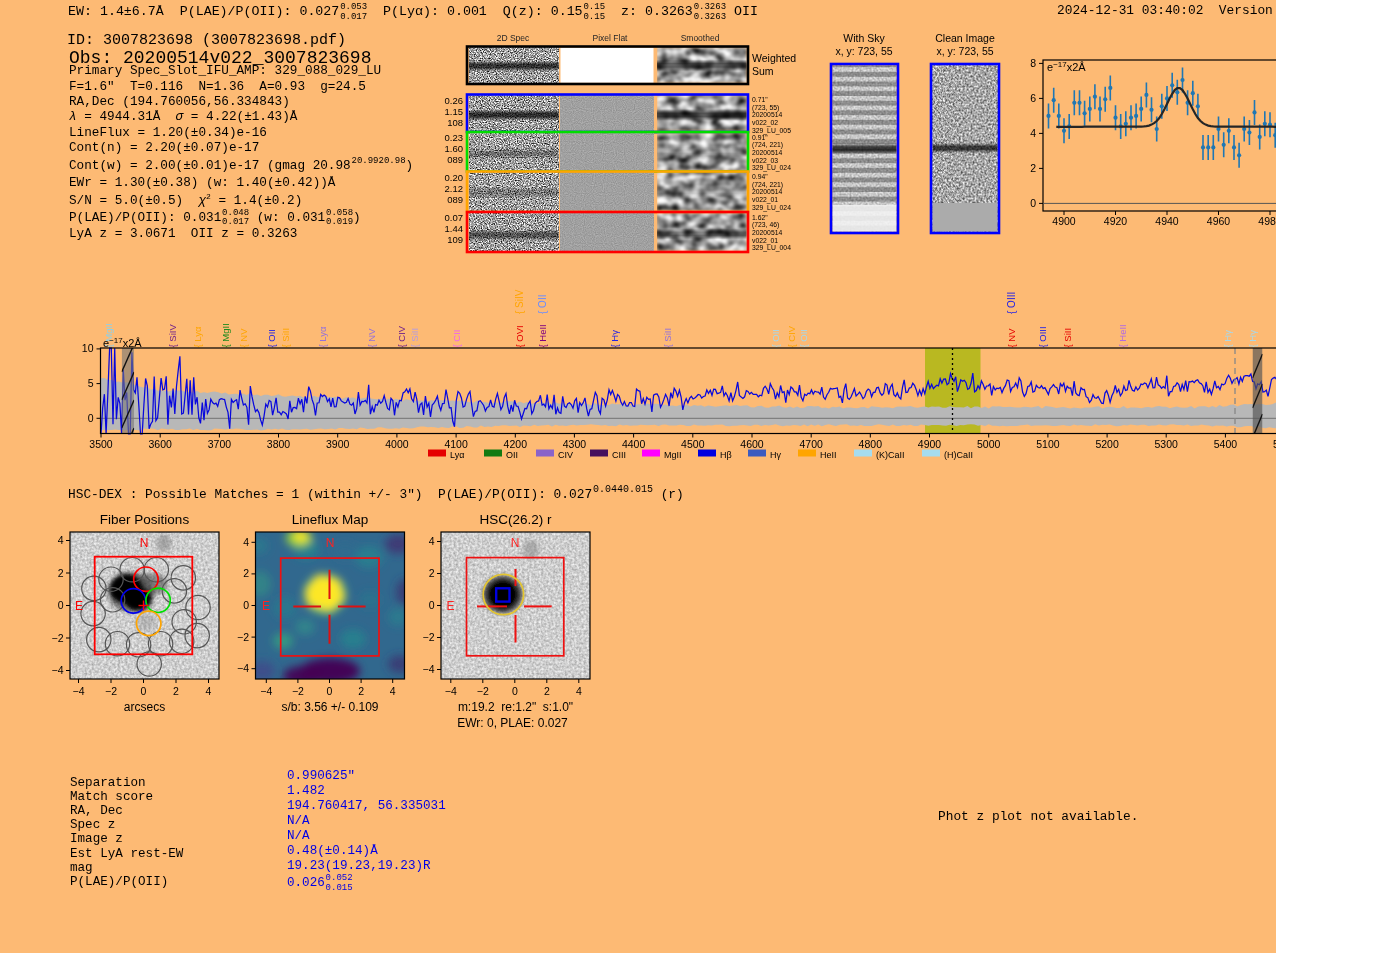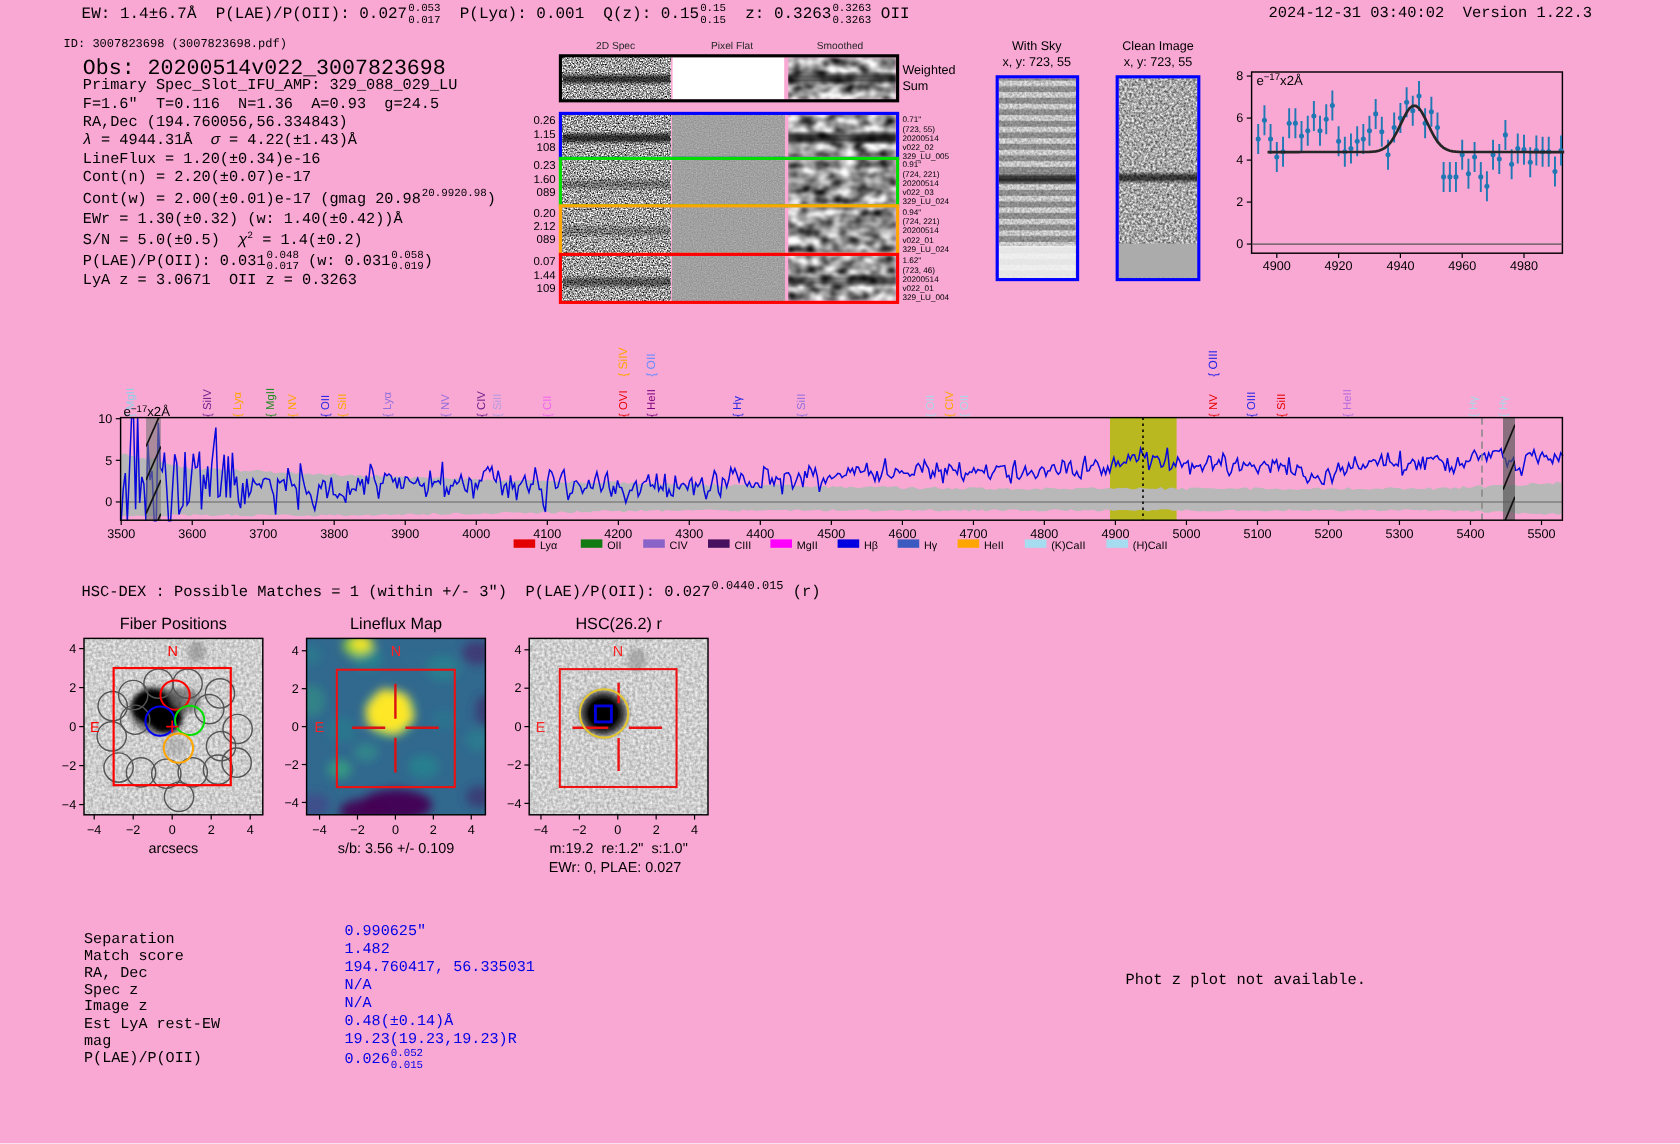--- a/index.html
+++ b/index.html
@@ -1,33 +1,33 @@
 <!DOCTYPE html>
 <html><head><meta charset="utf-8"><style>
 html,body{margin:0;padding:0;background:#fff;}
-#pg{position:relative;width:1400px;height:953px;background:#f9a8d4;overflow:hidden;
+#pg{position:relative;width:1276px;height:953px;background:#fdba74;overflow:hidden;
  font-family:"Liberation Mono",monospace;color:#000;text-decoration:underline;}
 .t{position:absolute;white-space:pre;}
 .mono{font-family:"Liberation Mono",monospace;}
 svg{position:absolute;overflow:visible;}
 .blue{color:#0000e6;}
 </style></head><body>
 <div id="pg">
 <div class="t mono" style="left:68px;top:3px;font-size:13.3px;">EW: 1.4±6.7Å  P(LAE)/P(OII): 0.027 <span style="display:inline-flex;flex-direction:column;vertical-align:6px;font-size:9.0px;line-height:9.7px;letter-spacing:0"><span>0.053</span><span>0.017</span></span>  P(Lyα): 0.001  Q(z): 0.15 <span style="display:inline-flex;flex-direction:column;vertical-align:6px;font-size:9.0px;line-height:9.7px;letter-spacing:0"><span>0.15</span><span>0.15</span></span>  z: 0.3263 <span style="display:inline-flex;flex-direction:column;vertical-align:6px;font-size:9.0px;line-height:9.7px;letter-spacing:0"><span>0.3263</span><span>0.3263</span></span> OII</div>
 <div class="t mono" style="left:1057px;top:3px;font-size:12.85px;">2024-12-31 03:40:02  Version 1.22.3</div>
-<div class="t mono" style="left:53px;top:32px;font-size:10px;">ID: 3007823698 (3007823698.pdf)</div>
+<div class="t mono" style="left:67px;top:32px;font-size:15px;">ID: 3007823698 (3007823698.pdf)</div>
 <div class="t mono" style="left:69px;top:47.5px;font-size:18px;">Obs: 20200514v022_3007823698</div>
 <div class="t mono" style="left:69px;top:63px;font-size:12.7px;">Primary Spec_Slot_IFU_AMP: 329_088_029_LU</div>
 <div class="t mono" style="left:69px;top:78.5px;font-size:12.7px;">F=1.6"  T=0.116  N=1.36  A=0.93  g=24.5</div>
 <div class="t mono" style="left:69px;top:94px;font-size:12.7px;">RA,Dec (194.760056,56.334843)</div>
 <div class="t mono" style="left:69px;top:108.5px;font-size:12.7px;"><i>λ</i> = 4944.31Å  <i>σ</i> = 4.22(±1.43)Å</div>
 <div class="t mono" style="left:69px;top:124.5px;font-size:12.7px;">LineFlux = 1.20(±0.34)e-16</div>
 <div class="t mono" style="left:69px;top:140px;font-size:12.7px;">Cont(n) = 2.20(±0.07)e-17</div>
 <div class="t mono" style="left:69px;top:156.5px;font-size:12.7px;">Cont(w) = 2.00(±0.01)e-17 (gmag 20.98 <span style="display:inline-flex;flex-direction:row;vertical-align:6px;font-size:9.0px;line-height:9.7px;letter-spacing:0"><span>20.99</span><span>20.98</span></span>)</div>
-<div class="t mono" style="left:69px;top:175px;font-size:12.7px;">EWr = 1.30(±0.32) (w: 1.40(±0.42))Å</div>
+<div class="t mono" style="left:69px;top:175px;font-size:12.7px;">EWr = 1.30(±0.38) (w: 1.40(±0.42))Å</div>
 <div class="t mono" style="left:69px;top:191.5px;font-size:12.7px;">S/N = 5.0(±0.5)  <i>χ</i><sup style="font-size:8px">2</sup> = 1.4(±0.2)</div>
 <div class="t mono" style="left:69px;top:208.5px;font-size:12.7px;">P(LAE)/P(OII): 0.031 <span style="display:inline-flex;flex-direction:column;vertical-align:6px;font-size:9.0px;line-height:9.7px;letter-spacing:0"><span>0.048</span><span>0.017</span></span> (w: 0.031 <span style="display:inline-flex;flex-direction:column;vertical-align:6px;font-size:9.0px;line-height:9.7px;letter-spacing:0"><span>0.058</span><span>0.019</span></span>)</div>
 <div class="t mono" style="left:69px;top:226px;font-size:12.7px;">LyA z = 3.0671  OII z = 0.3263</div>
 <svg width="1400" height="953" style="left:0;top:0">
 <defs>
 <filter id="nspec" x="0" y="0" width="100%" height="100%" color-interpolation-filters="sRGB">
  <feTurbulence type="fractalNoise" baseFrequency="0.85" numOctaves="2" seed="7" stitchTiles="stitch" result="t"></feTurbulence>
  <feColorMatrix in="t" type="matrix" values="1 0 0 0 0 1 0 0 0 0 1 0 0 0 0 0 0 0 0 1" result="g"></feColorMatrix>
  <feComponentTransfer>
             <feFuncR type="linear" slope="1.9" intercept="-0.33"></feFuncR>

